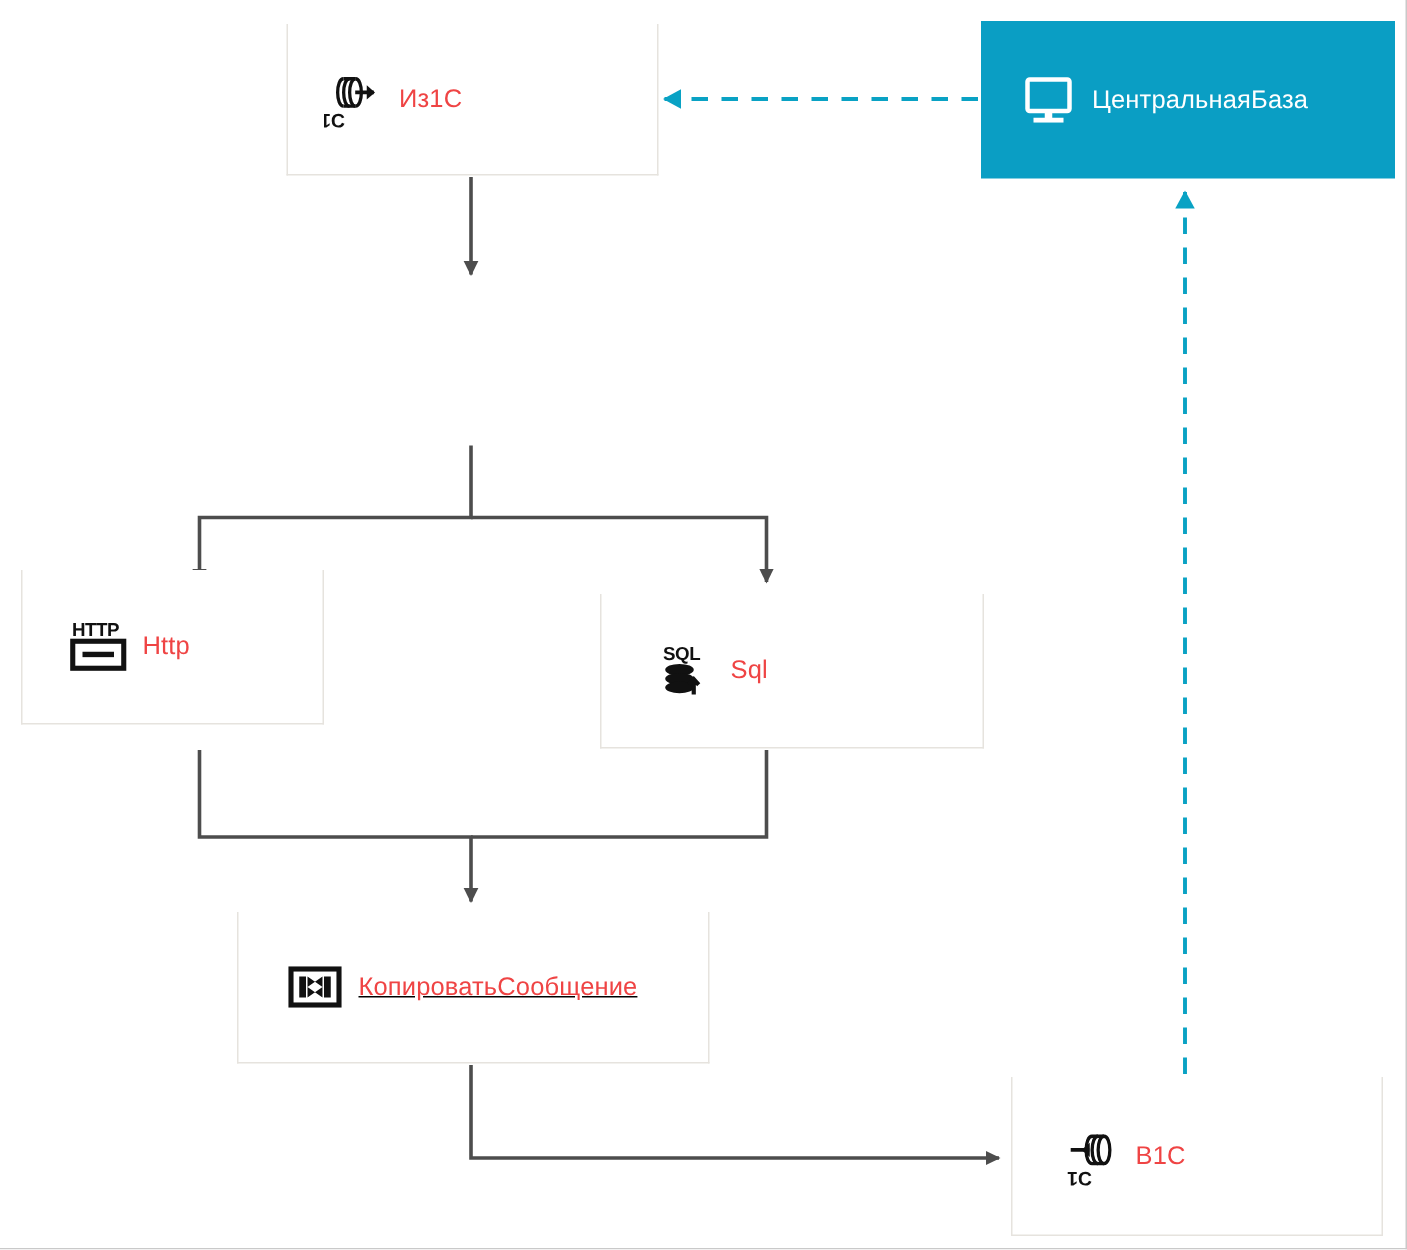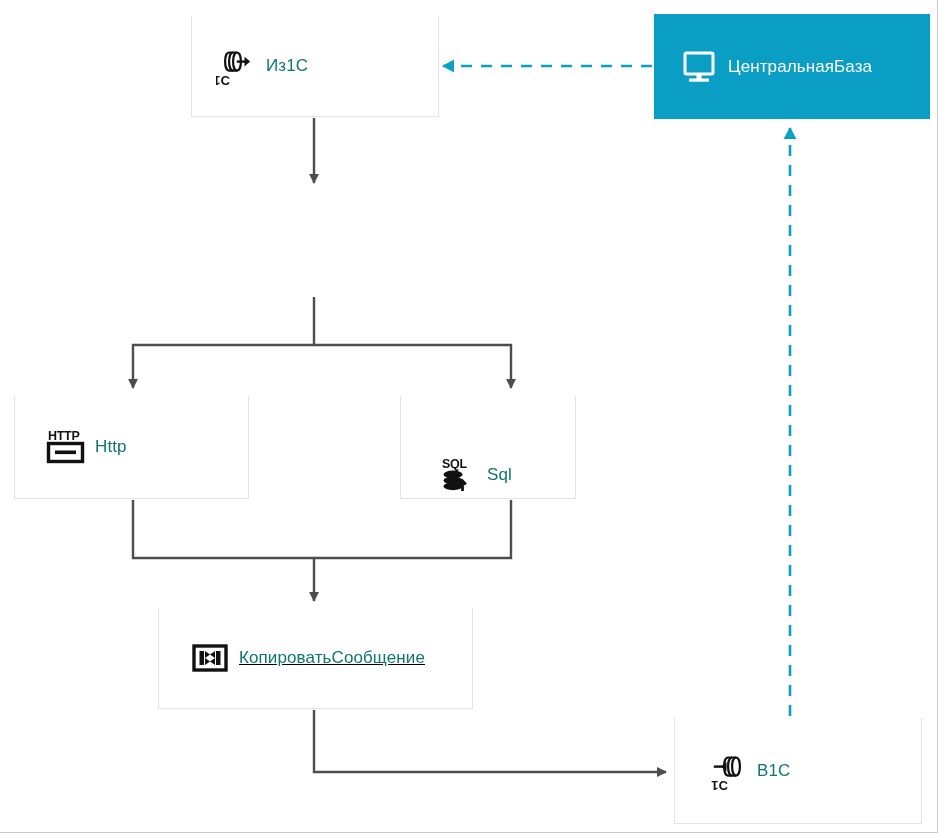--- a/index.html
+++ b/index.html
@@ -49,21 +49,21 @@
   .icon-wrap {
     width: 46px;
     height: 46px;
     flex: 0 0 46px;
     display: flex;
     align-items: center;
     justify-content: center;
   }
   .label {
     font-size: 17px;
-    color: #0f766e;
+    color: #ef4444;
     white-space: nowrap;
     margin-left: 6px;
     letter-spacing: 0.1px;
   }
   .label.onfill {
     color: #ffffff;
   }
 </style>
 </head>
 <body>
@@ -144,35 +144,35 @@
           <rect x="6" y="6" width="28" height="21" rx="1.5" fill="none" stroke="#ffffff" stroke-width="3"></rect>
           <rect x="17.5" y="27" width="5" height="5" fill="#ffffff"></rect>
           <rect x="10" y="31.5" width="20" height="3.2" fill="#ffffff"></rect>
         </svg>
       </span>
       <span class="label onfill">ЦентральнаяБаза</span>
     </div>
   </div>
 
 
-  <div class="node" style="left:14px; top:396px; width:235px; height:103px;">
+  <div class="node" style="left:14px; top:380px; width:202px; height:103px;">
 
     <div class="inner" style="padding-left:28px;">
       <span class="icon-wrap">
         <svg width="44" height="44" viewBox="0 0 44 44">
           <text x="4" y="15" font-family="'Liberation Sans', sans-serif" font-size="12.5" font-weight="bold" fill="#111" letter-spacing="-0.3">HTTP</text>
           <rect x="4.5" y="18.5" width="34" height="18" fill="none" stroke="#111" stroke-width="3.4"></rect>
           <rect x="11" y="25.5" width="21" height="3.6" fill="#111"></rect>
         </svg>
       </span>
       <span class="label">Http</span>
     </div>
   </div>
 
-  <div class="node" style="left:400px; top:396px; width:176px; height:103px;align-items:flex-end;">
+  <div class="node" style="left:400px; top:396px; width:256px; height:103px;">
 
     <div class="inner" style="padding-left:34px;">
       <span class="icon-wrap">
         <svg width="42" height="42" viewBox="0 0 42 42">
           <text x="5" y="14" font-family="'Liberation Sans', sans-serif" font-size="12.5" font-weight="bold" fill="#111" letter-spacing="-0.3">SQL</text>
           <ellipse cx="16" cy="20.5" rx="9.5" ry="3.9" fill="#111"></ellipse>
           <ellipse cx="16" cy="26.5" rx="9.5" ry="3.9" fill="#111"></ellipse>
           <ellipse cx="16" cy="32.3" rx="9.5" ry="3.9" fill="#111"></ellipse>
           <path d="M25.5,37 L25.5,27.5 M22.2,30.5 L25.5,26.8 L28.8,30.5" fill="none" stroke="#111" stroke-width="2.8"></path>
         </svg>

